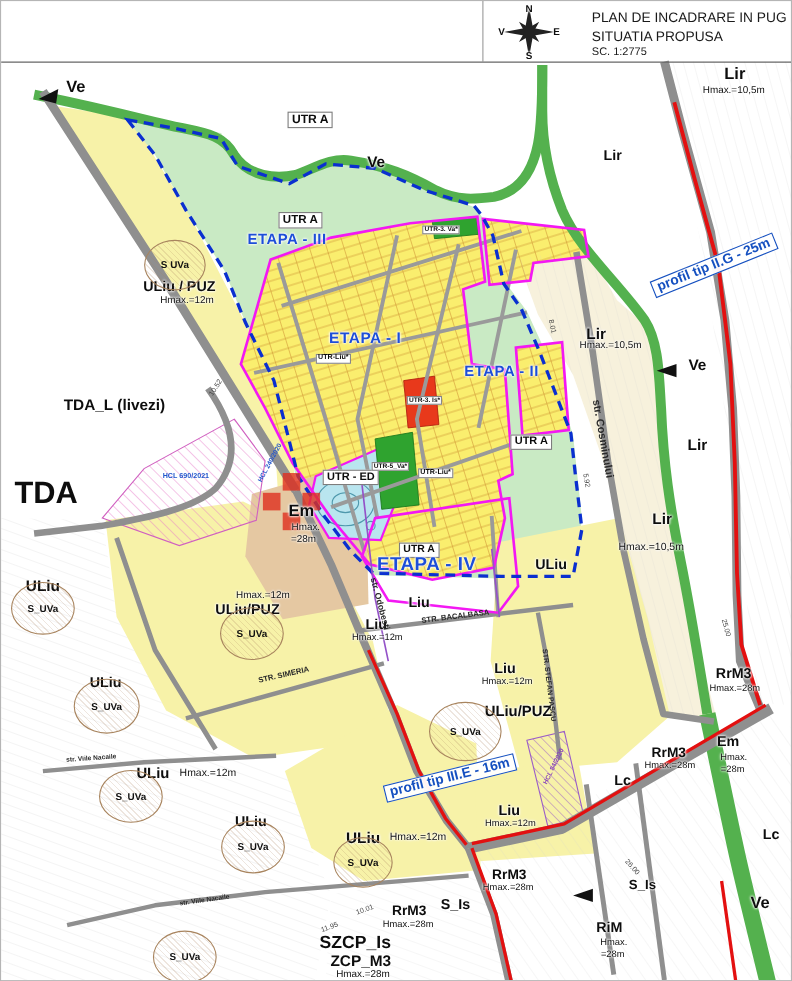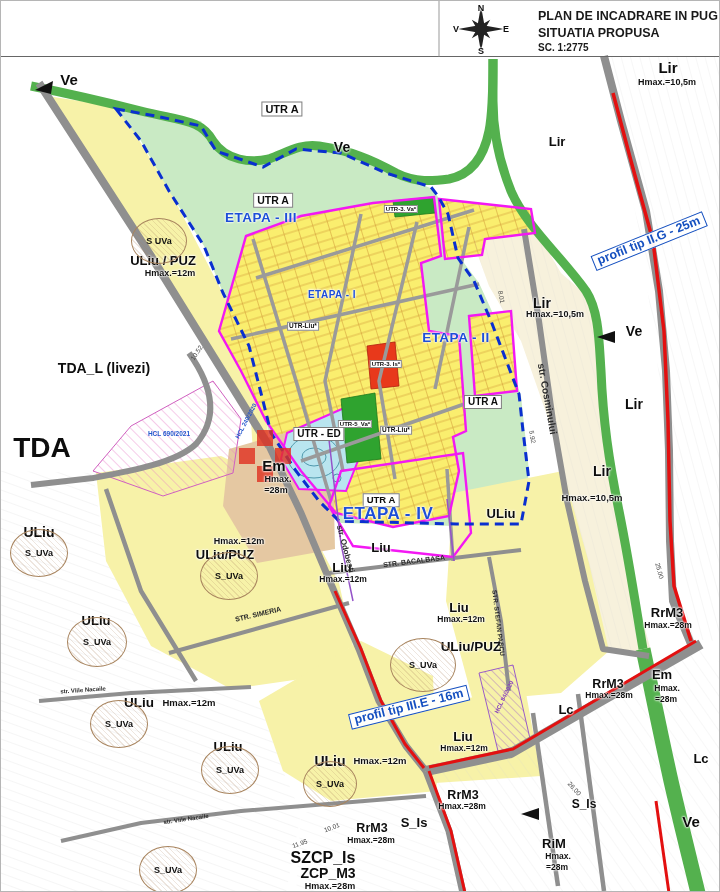--- a/index.html
+++ b/index.html
@@ -1,30 +1,30 @@
 <!DOCTYPE html>
 <html><head>
 <meta charset="utf-8">
 <style>
   html,body{margin:0;padding:0;background:#e8e8e8}
   #map{position:relative;width:720px;height:892px;background:#fff;overflow:hidden;
        font-family:"Liberation Sans",sans-serif;border:1px solid #b5b5b5;box-sizing:border-box}
   #map svg{position:absolute;left:0;top:0}
   .lbl{position:absolute;transform:translate(-50%,-50%);font-weight:bold;color:#0d0d0d;
        white-space:nowrap;line-height:1;text-shadow:0 0 2px #fff,0 0 2px #fff,0 0 3px #fff}
-  .sub{font-weight:bold;color:#111}
+  .sub{font-weight:normal;color:#111}
   .box{background:#fff;border:1px solid #7d7d7d;padding:1px 3px;text-shadow:none}
   .tbox{background:#fff;border:0.5px solid #888;padding:0 1px;text-shadow:none;font-weight:bold}
   .stage{color:#1d4ed8;letter-spacing:.5px}
   .street{color:#2a2a2a;text-shadow:none}
   .prof{color:#1550C0;background:rgba(255,255,255,.95);border:1px solid #1550C0;padding:0 4px 1px}
   .hcl{color:#2255CC;text-shadow:none}
   .hclp{color:#8844BB;text-shadow:none}
   .dim{color:#444;font-weight:normal;text-shadow:none}
-  .ttl{position:absolute;font-weight:bold;color:#1a1a1a;white-space:nowrap}
+  .ttl{position:absolute;font-weight:normal;color:#1a1a1a;white-space:nowrap}
   .suva{position:absolute;transform:translate(-50%,-50%);border:1px solid #A8845E;border-radius:50%;
         display:flex;align-items:center;justify-content:center;font-weight:bold;font-size:9px;color:#111;
         background:repeating-linear-gradient(45deg,rgba(170,130,95,.20) 0px,rgba(170,130,95,.20) 1px,
         rgba(0,0,0,0) 1px,rgba(0,0,0,0) 4px)}
   .wm{position:absolute;transform:translate(-50%,-50%);font-size:42px;font-weight:bold;color:#E05818;
       opacity:.12;letter-spacing:12px;font-style:italic;text-shadow:none}
 </style>
 </head>
 <body>
 
@@ -166,21 +166,21 @@
 <div class="lbl" style="left:455px;top:28px;font-size:9px">V</div>
 <div class="lbl" style="left:505px;top:28px;font-size:9px">E</div>
 
 <div class="lbl" style="left:667px;top:66px;font-size:15px">Lir</div>
 <div class="lbl sub" style="left:666px;top:81px;font-size:9px">Hmax.=10,5m</div>
 <div class="lbl" style="left:556px;top:140px;font-size:13px">Lir</div>
 <div class="lbl box" style="left:281px;top:108px;font-size:11px">UTR A</div>
 <div class="lbl stage" style="left:260px;top:217px;font-size:13.5px">ETAPA - III</div>
 <div class="lbl" style="left:162px;top:259px;font-size:13px">ULiu / PUZ</div>
 <div class="lbl sub" style="left:169px;top:272px;font-size:9px">Hmax.=12m</div>
-<div class="lbl stage" style="left:331px;top:294px;font-size:10px">ETAPA - I</div>
+<div class="lbl stage" style="left:331px;top:306px;font-size:14px">ETAPA - I</div>
 <div class="lbl" style="left:541px;top:302px;font-size:14px">Lir</div>
 <div class="lbl sub" style="left:554px;top:313px;font-size:9px">Hmax.=10,5m</div>
 <div class="lbl stage" style="left:455px;top:337px;font-size:13.5px">ETAPA - II</div>
 <div class="lbl" style="left:103px;top:367px;font-size:14px">TDA_L (livezi)</div>
 <div class="lbl box" style="left:272px;top:199px;font-size:10.5px">UTR A</div>
 <div class="lbl" style="left:633px;top:403px;font-size:14px">Lir</div>
 <div class="lbl box" style="left:482px;top:401px;font-size:10px">UTR A</div>
 <div class="lbl box" style="left:318px;top:433px;font-size:10px">UTR - ED</div>
 <div class="lbl" style="left:41px;top:447px;font-size:28px">TDA</div>
 <div class="lbl" style="left:273px;top:464px;font-size:15px">Em</div>

